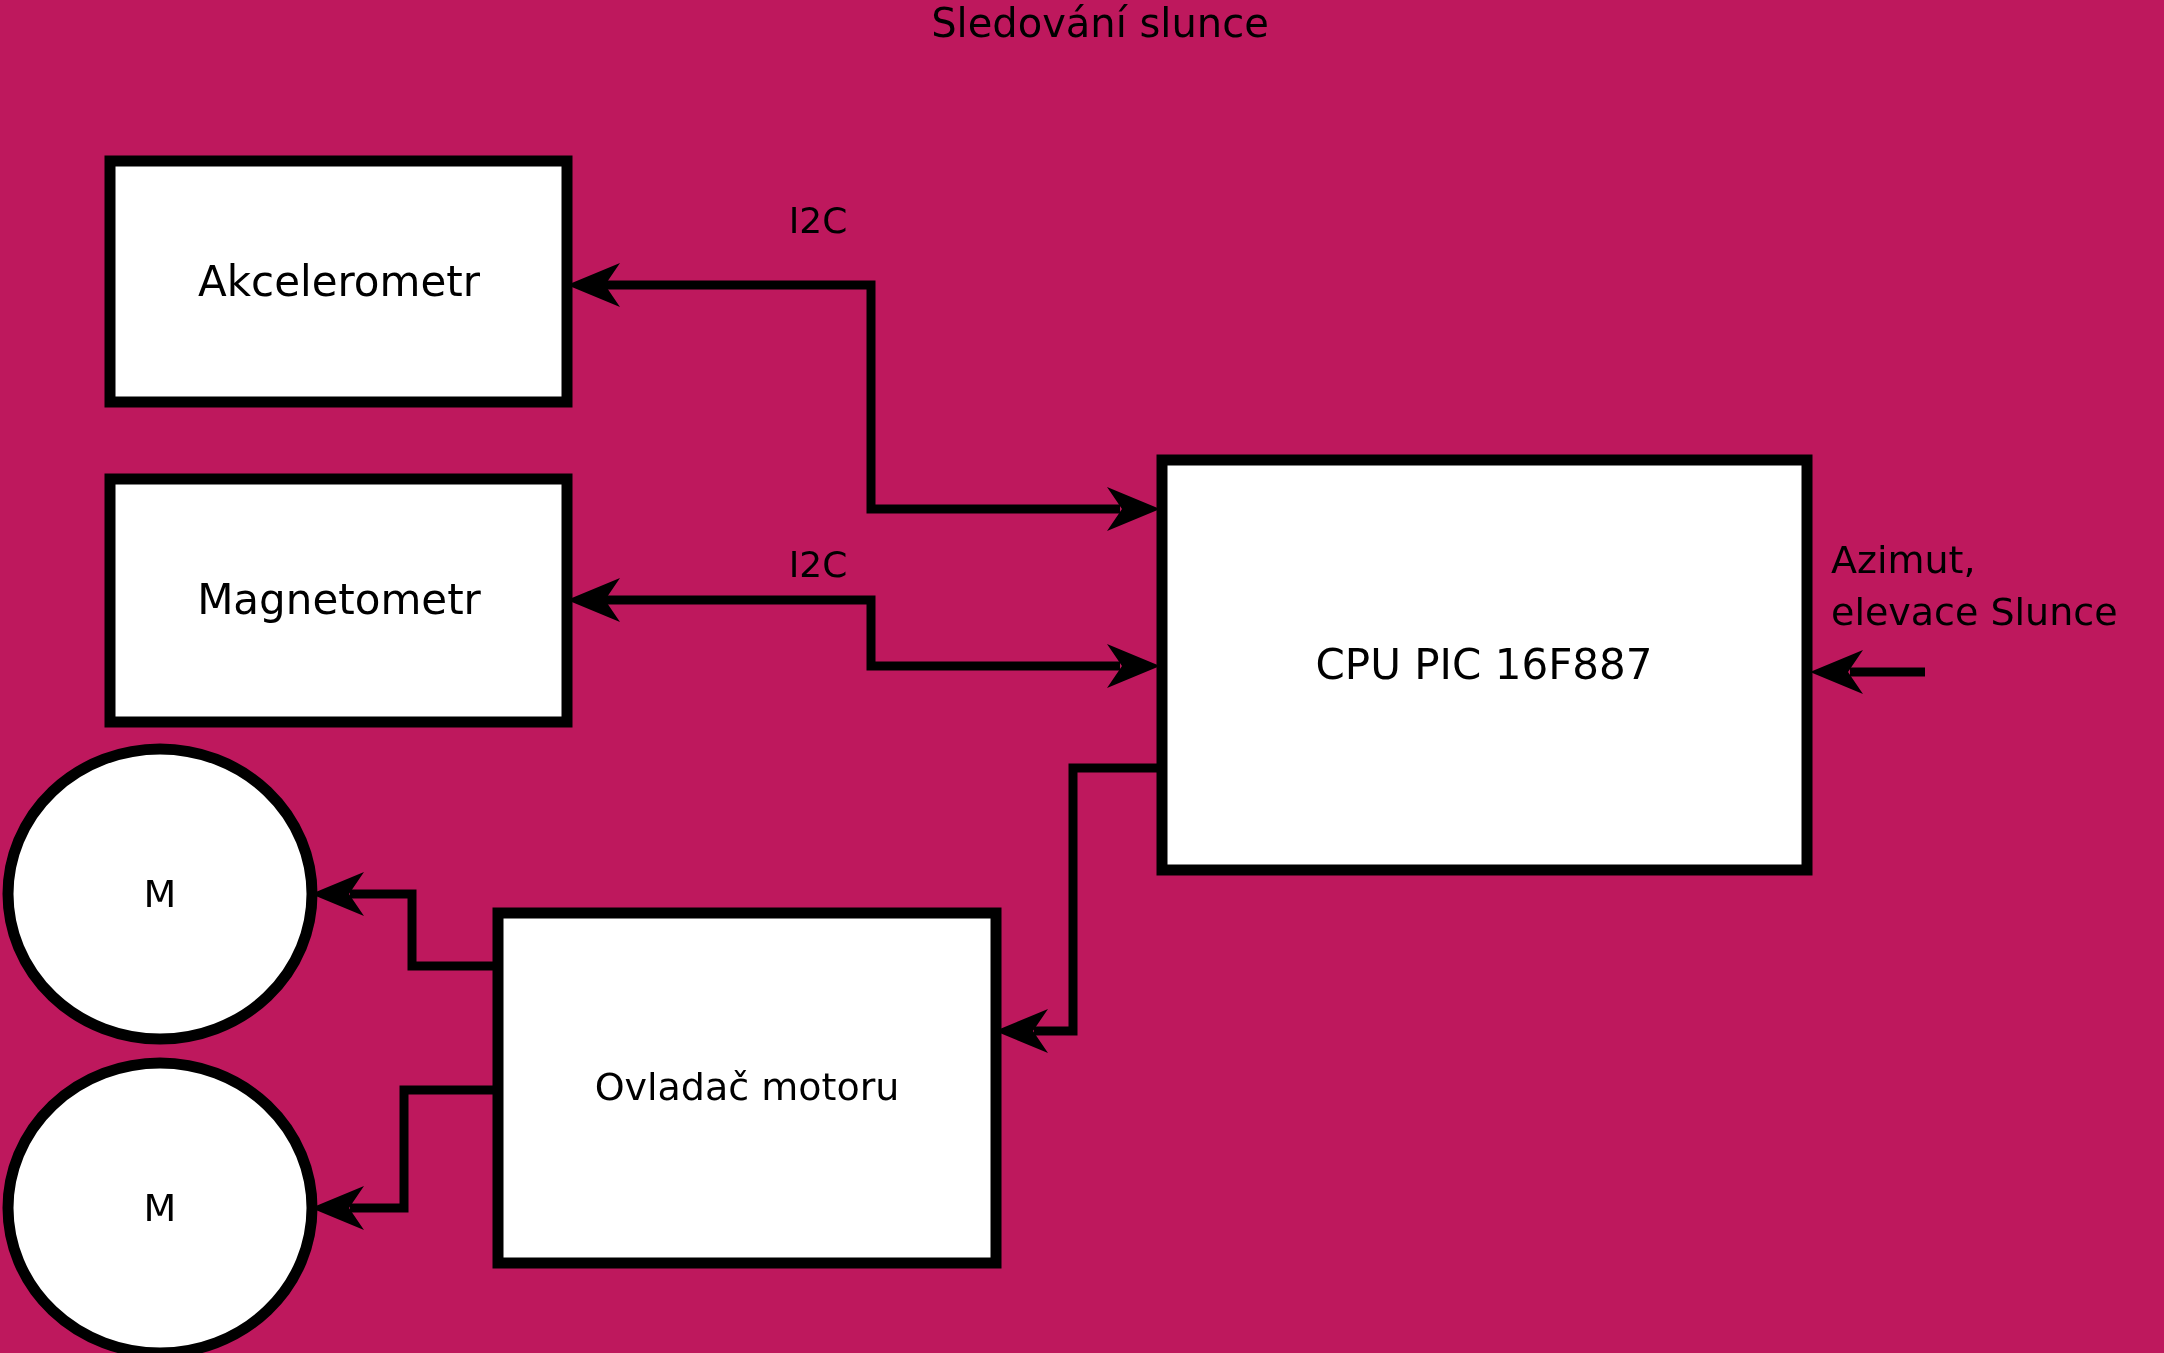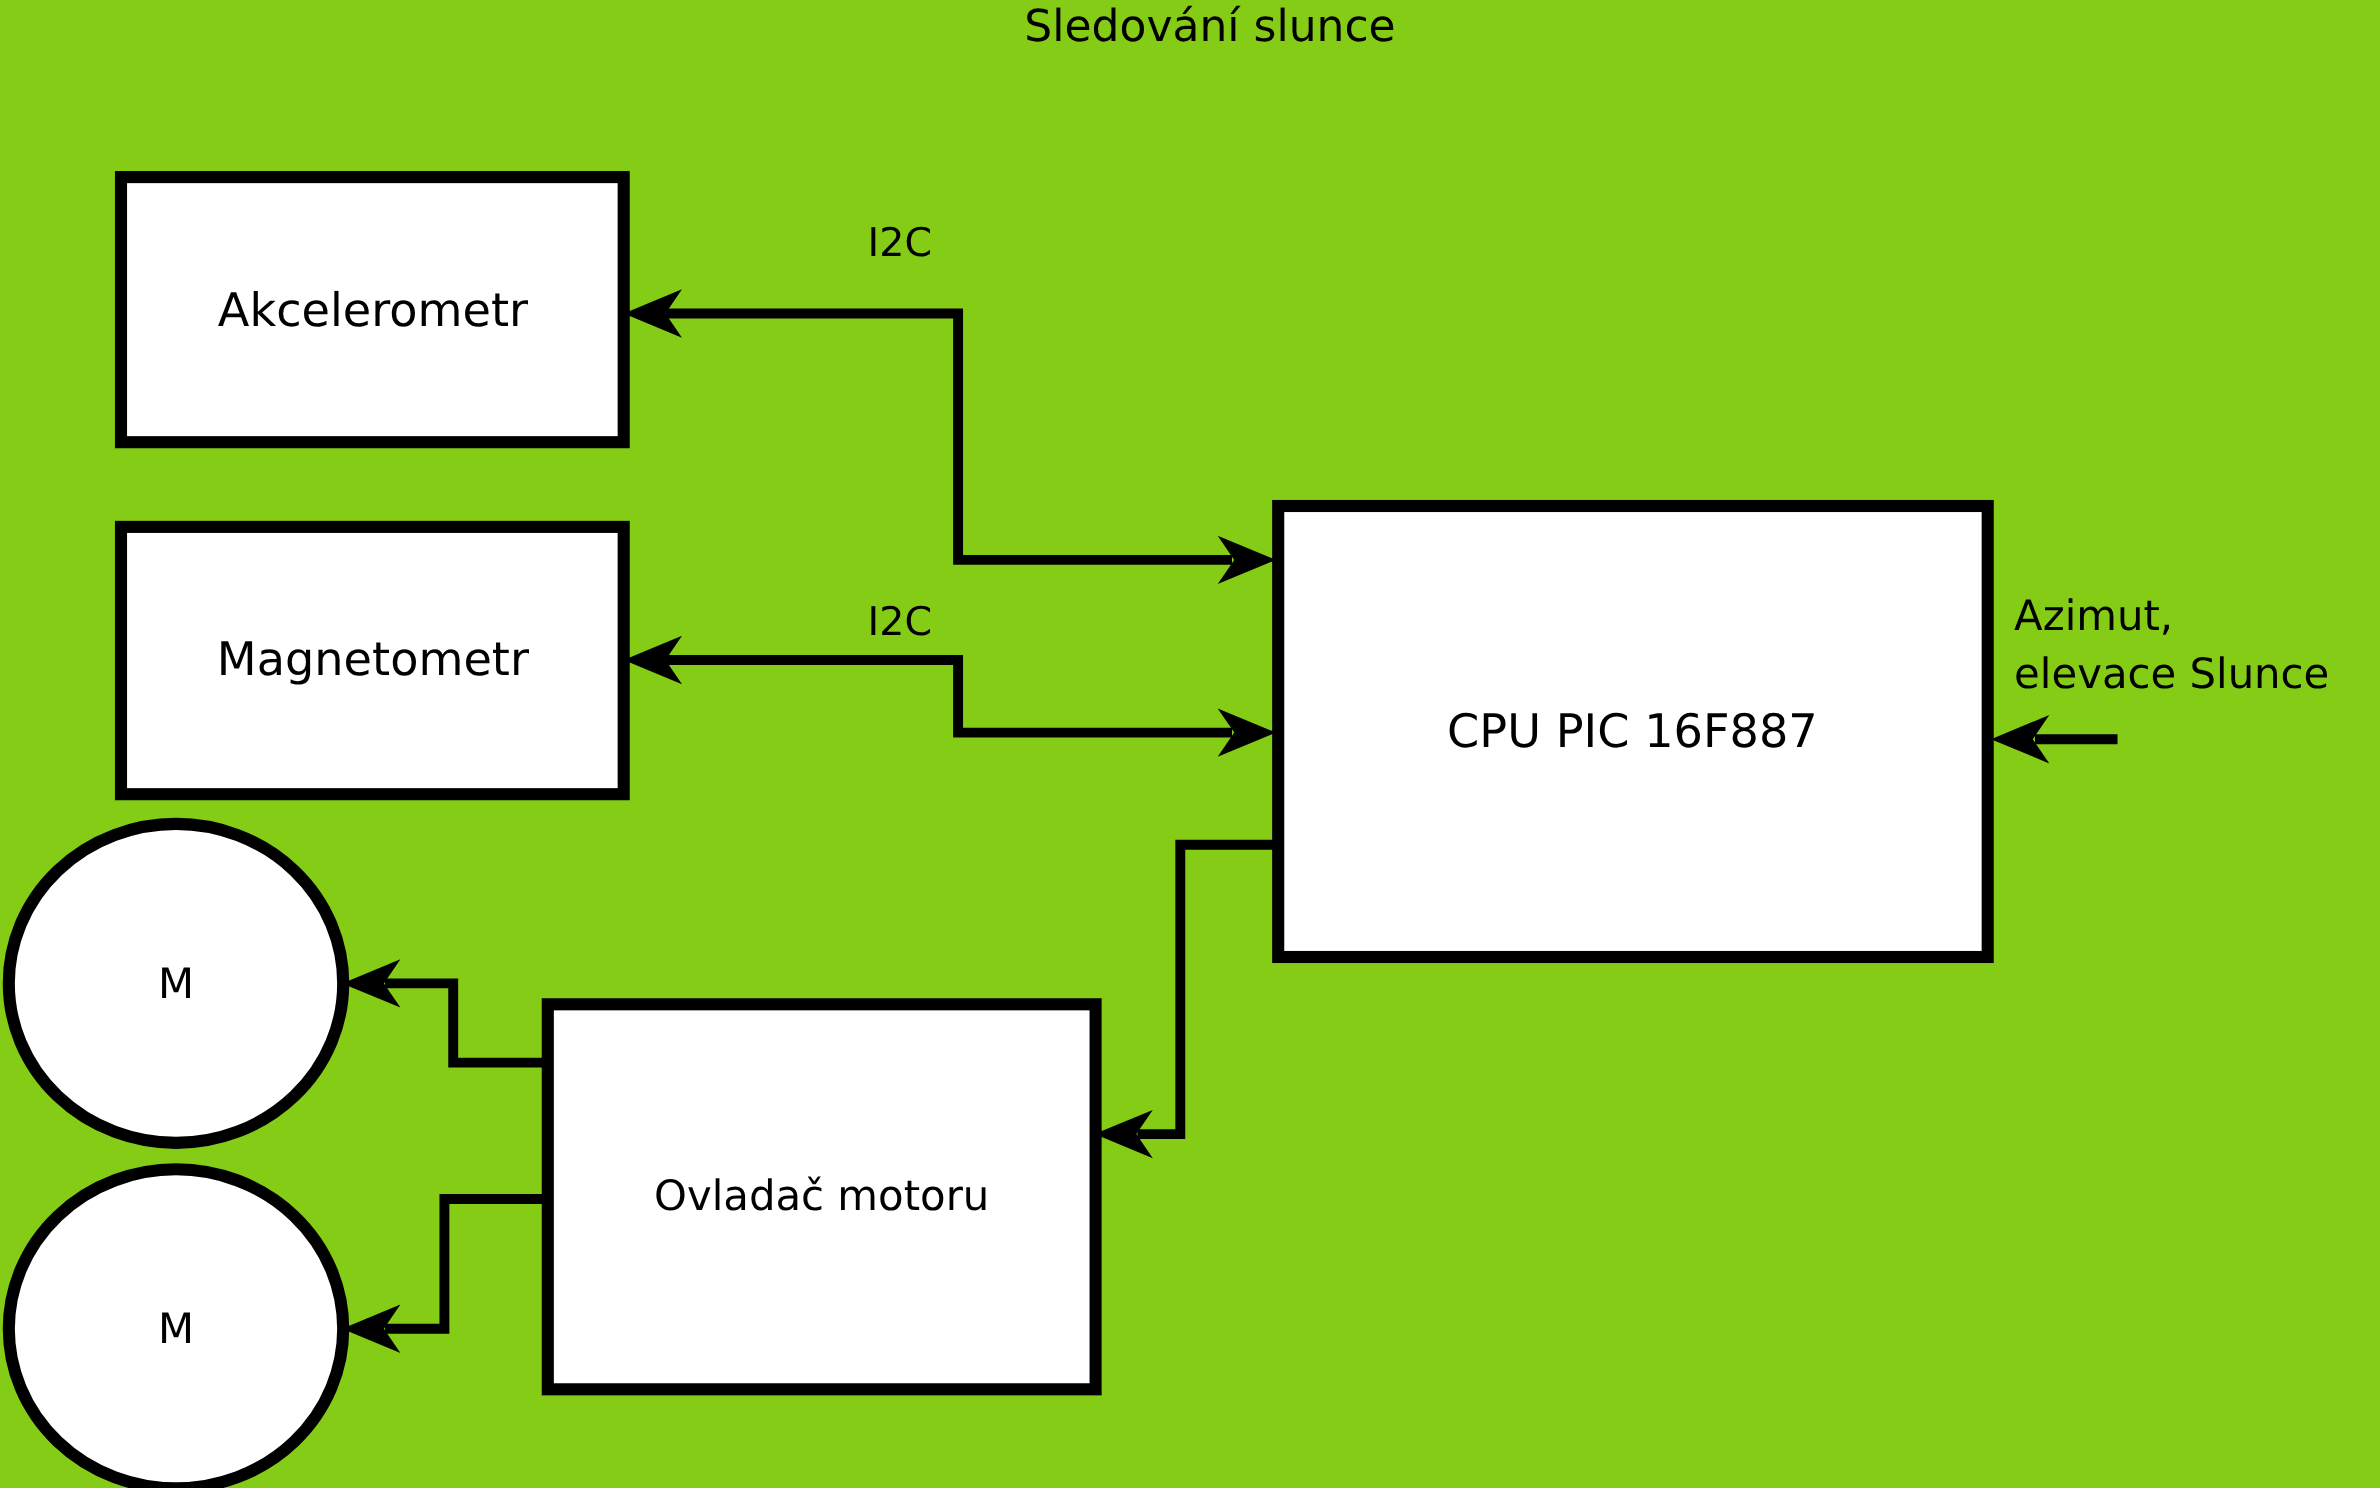--- a/index.html
+++ b/index.html
@@ -10,21 +10,21 @@
   body {
     width: 2164px;
     height: 1353px;
     overflow: hidden;
     font-family: "DejaVu Sans", sans-serif;
   }
   #diagram-root {
     position: relative;
     width: 2164px;
     height: 1353px;
-    background: #84cc16;
+    background: #be185d;
   }
   svg.canvas {
     display: block;
     width: 2164px;
     height: 1353px;
   }
   .shape-stroke {
     fill: #ffffff;
     stroke: #000000;
     stroke-width: 11;

